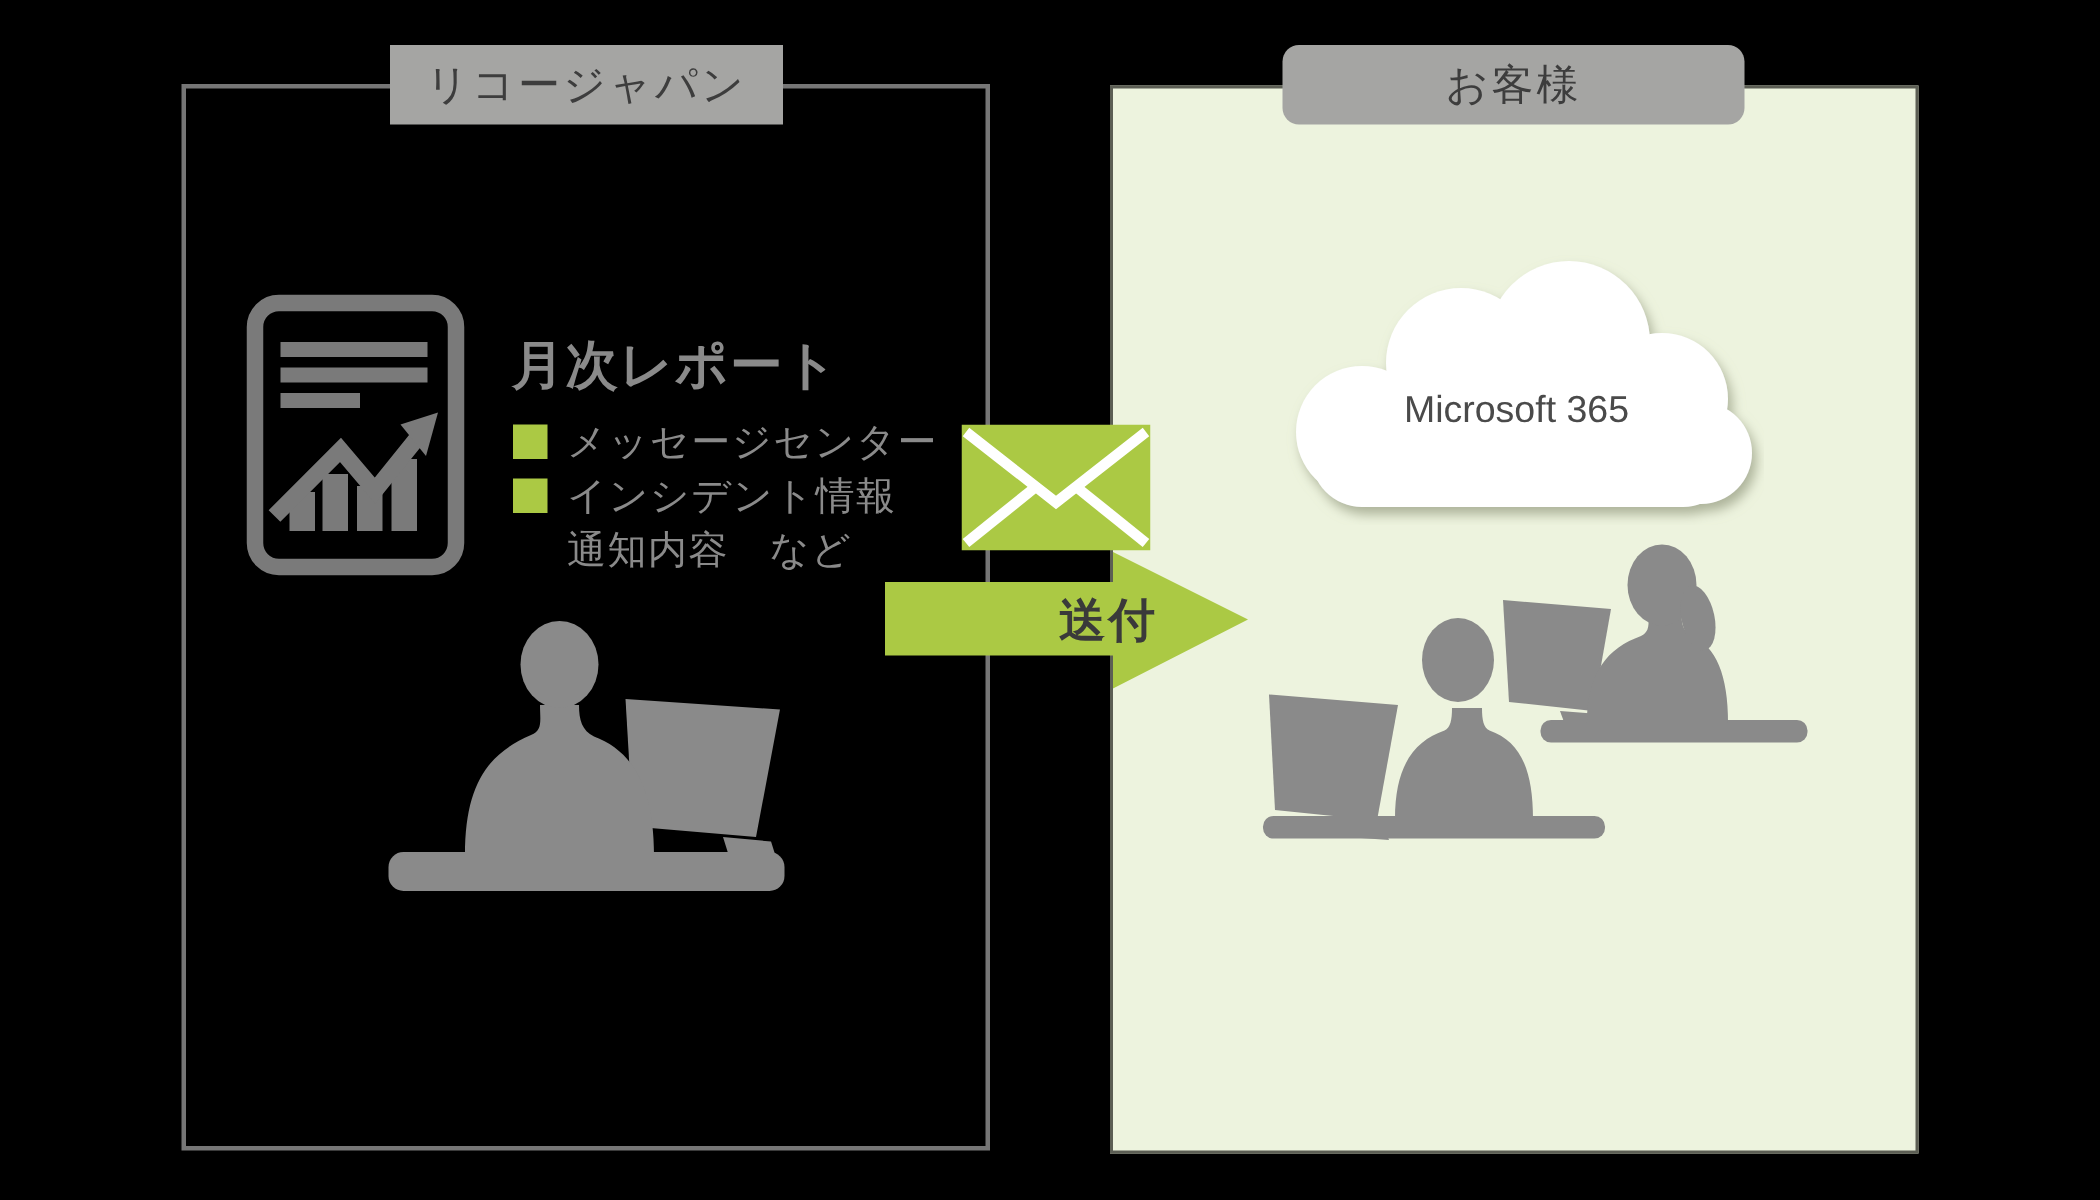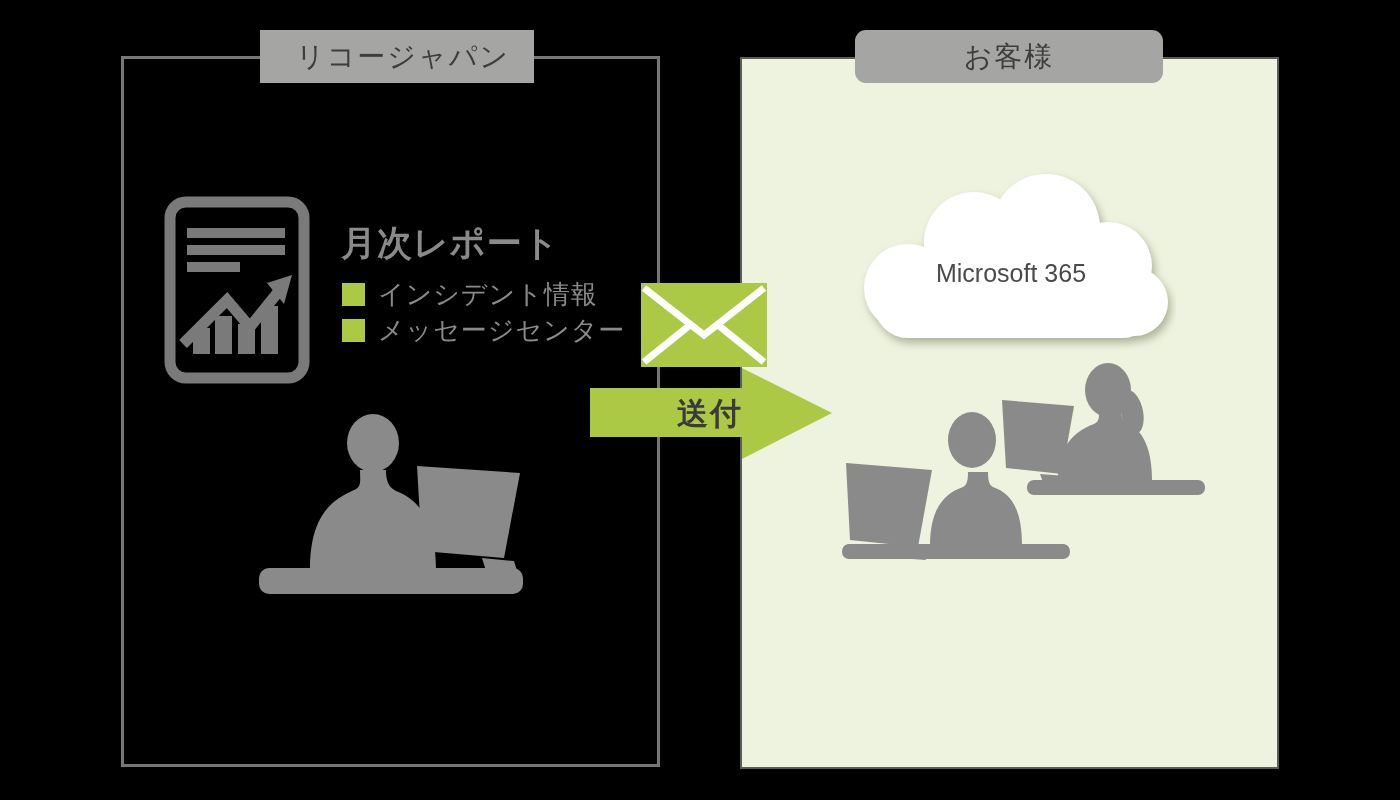--- a/index.html
+++ b/index.html
@@ -13,42 +13,42 @@
     overflow:hidden;font-family:"Liberation Sans","DejaVu Sans",sans-serif;}
 
   .ricoh-box{position:absolute;left:121px;top:56px;width:539px;height:711px;
     border:3px solid var(--box-border);box-sizing:border-box;z-index:1;}
   .customer-panel{position:absolute;left:740px;top:57px;width:539px;height:712px;
     background:var(--panel-bg);border:2px solid var(--panel-edge);box-sizing:border-box;z-index:1;}
 
   .band{position:absolute;top:30px;height:53px;background:var(--band-bg);z-index:3;
     display:flex;align-items:center;justify-content:center;font-size:28px;
     color:var(--dark-text);letter-spacing:2px;}
-  .band-left{left:260px;width:262px;padding-left:12px;}
+  .band-left{left:260px;width:262px;}
   .band-right{left:855px;width:308px;border-radius:11px;}
 
   .report-icon{position:absolute;left:163px;top:196px;z-index:2;}
   .ink{fill:var(--icon-gray);}
   .ink-stroke{stroke:var(--icon-gray);fill:none;}
 
   .report-block{position:absolute;left:341px;top:220px;z-index:2;color:var(--muted-text);}
   .report-title{font-size:35px;font-weight:bold;letter-spacing:1px;margin-bottom:9px;}
   .bullet-row{display:flex;align-items:flex-start;font-size:26px;line-height:36px;letter-spacing:1px;}
   .bullet-sq{flex:0 0 auto;width:23px;height:23px;background:var(--accent-green);margin:7px 13px 0 1px;}
   .bullet-cont{font-size:26px;line-height:36px;margin-left:37px;letter-spacing:1px;}
 
   .sil{fill:var(--silhouette-gray);}
   .worker-left{position:absolute;left:256px;top:408px;z-index:2;}
 
   .envelope-icon{position:absolute;left:641px;top:283px;z-index:4;}
   .green-fill{fill:var(--accent-green);}
   .white-stroke{stroke:#ffffff;stroke-width:7;fill:none;}
 
   .send-arrow{position:absolute;left:590px;top:368px;z-index:4;}
-  .send-label{position:absolute;left:648px;top:393px;width:124px;text-align:center;
+  .send-label{position:absolute;left:648px;top:393px;width:124px;text-align:right;
     font-size:31px;font-weight:bold;color:#3a3a3a;z-index:5;letter-spacing:2px;}
 
   .cloud-icon{position:absolute;left:846px;top:170px;z-index:2;}
   .cloud-label{position:absolute;left:846px;top:259px;width:330px;text-align:center;
     font-size:25px;color:#4a4a4a;z-index:3;}
 
   .admins-icon{position:absolute;left:836px;top:360px;z-index:2;}
   .admins-caption{position:absolute;left:836px;top:590px;width:360px;text-align:center;
     font-size:29px;color:var(--dark-text);z-index:2;letter-spacing:1px;}
 </style>
@@ -79,26 +79,27 @@
       <rect x="98" y="110" width="17" height="48" class="ink"></rect>
     </g>
     <path d="M20,148 L64,104 L87,131 L116,95" class="ink-stroke" stroke-width="11"></path>
     <polygon points="129,79 104,87 121,108" class="ink"></polygon>
   </svg>
 
   <div class="report-block">
     <div class="report-title">月次レポート</div>
     <div class="bullet-row">
       <span class="bullet-sq"></span>
-      <span>インシデント情報</span>
+      <span>メッセージセンター</span>
     </div>
     <div class="bullet-row">
       <span class="bullet-sq"></span>
-      <span>メッセージセンター</span>
+      <span>インシデント情報</span>
     </div>
+    <div class="bullet-cont">通知内容　など</div>
   </div>
 
   <svg class="worker-left" width="272" height="186" viewBox="0 0 272 186">
     <polygon points="161,58 264,65 248,150 166,143" class="sil"></polygon>
     <polygon points="226,150 258,153 263,169 231,166" class="sil"></polygon>
     <path d="M54,162 C54,114 70,94 98,82 C106,79 104,72 104,62 L130,62 C130,72 132,79 140,83 C164,92 180,114 180,162 Z" class="sil"></path>
     <ellipse cx="117" cy="35" rx="26" ry="29" class="sil"></ellipse>
     <rect x="3" y="160" width="264" height="26" rx="10" class="sil"></rect>
   </svg>
 

